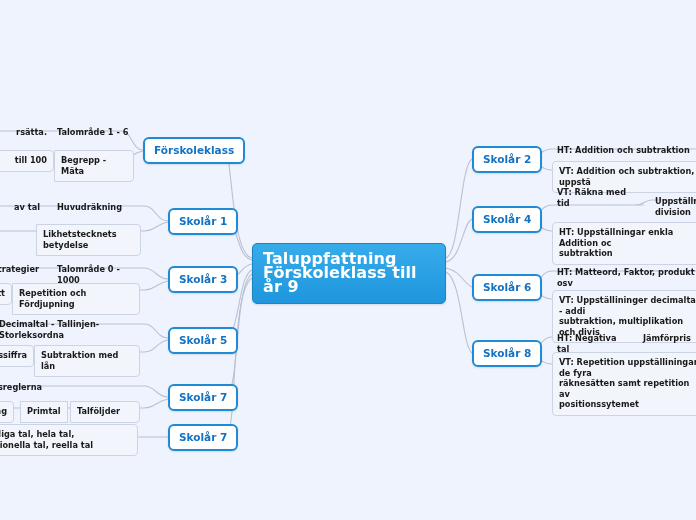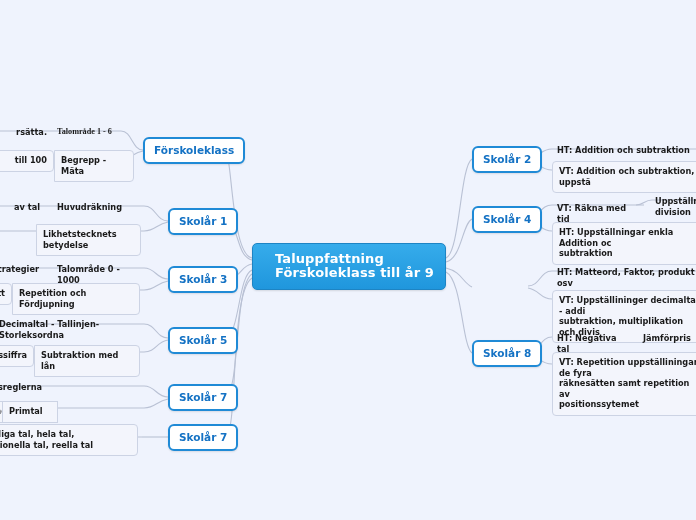--- a/index.html
+++ b/index.html
@@ -33,23 +33,23 @@
     box-sizing: border-box;
   }
   
   .root-node {
     background: #29a3e8;
     background: linear-gradient(#36aceb, #1f96dd);
     border: 1px solid #1d84c4;
     border-radius: 5px;
     color: #ffffff;
     font-weight: bold;
-    font-size: 13px;
+    font-size: 16px;
     line-height: 14px;
-    padding: 8px 10px 9px 22px;
+    padding: 8px 10px 9px 10px;
     letter-spacing: 0.1px;
     box-shadow: 0 1px 2px rgba(0,0,0,0.12);
   }
   
   .branch-node {
     background: #ffffff;
     border: 2px solid #1f8ad6;
     border-radius: 6px;
     color: #1472c4;
     font-weight: bold;
@@ -156,52 +156,54 @@
   <div class="node root-node" style="left:252px; top:243px; width:194px;">Taluppfattning Förskoleklass till år 9</div>
 
   <div class="node branch-node" style="left:143px; top:137px;">Förskoleklass</div>
   <div class="node branch-node" style="left:168px; top:208px;">Skolår 1</div>
   <div class="node branch-node" style="left:168px; top:266px;text-align:right;">Skolår 3</div>
   <div class="node branch-node" style="left:168px; top:327px;">Skolår 5</div>
   <div class="node branch-node" style="left:168px; top:384px;">Skolår 7</div>
   <div class="node branch-node" style="left:168px; top:424px;">Skolår 7</div>
 
   <div class="node leaf-node plain" style="left:-48px; top:124px; width:100px; text-align:right;">rsätta.</div>
-  <div class="node leaf-node plain" style="left:52px; top:124px; width:85px;font-family:Liberation Serif, serif;">Talområde 1 - 6</div>
+  <div class="node leaf-node plain" style="left:52px; top:124px; width:85px;">Talområde 1 - 6</div>
   <div class="node leaf-node" style="left:-54px; top:150px; width:108px; text-align:right; border-radius:0 4px 4px 0;">till 100</div>
   <div class="node leaf-node" style="left:54px; top:150px; width:80px; border-radius:0 4px 4px 0;">Begrepp - Mäta</div>
 
   <div class="node leaf-node plain" style="left:-40px; top:199px; width:85px; text-align:right;">av tal</div>
   <div class="node leaf-node plain" style="left:52px; top:199px; width:90px;">Huvudräkning</div>
   <div class="node leaf-node" style="left:36px; top:224px; width:105px; border-radius:0 4px 4px 0;">Likhetstecknets betydelse</div>
 
   <div class="node leaf-node plain" style="left:-48px; top:261px; width:92px; text-align:right;">trategier</div>
   <div class="node leaf-node plain" style="left:52px; top:261px; width:95px;">Talområde 0 - 1000</div>
   <div class="node leaf-node" style="left:-48px; top:283px; width:60px; text-align:right; border-radius:0 4px 4px 0;">tt</div>
   <div class="node leaf-node" style="left:12px; top:283px; width:128px; border-radius:0 4px 4px 0;">Repetition och Fördjupning</div>
 
   <div class="node leaf-node plain" style="left:-6px; top:316px; width:148px;">Decimaltal - Tallinjen- Storleksordna</div>
   <div class="node leaf-node" style="left:-42px; top:345px; width:76px; text-align:right; border-radius:0 4px 4px 0;">nessiffra</div>
   <div class="node leaf-node" style="left:34px; top:345px; width:106px; border-radius:0 4px 4px 0;">Subtraktion med lån</div>
 
   <div class="node leaf-node plain" style="left:-48px; top:379px; width:95px; text-align:right;">sreglerna</div>
   <div class="node leaf-node" style="left:-42px; top:401px; width:56px; text-align:right; border-radius:0 4px 4px 0;">ling</div>
-  <div class="node leaf-node" style="left:2px; top:401px; width:56px; border-radius:0;">Primtal</div>
+  <div class="node leaf-node" style="left:20px; top:401px; width:48px; border-radius:0;">Primtal</div>
+  <div class="node leaf-node" style="left:70px; top:401px; width:70px; border-radius:0 4px 4px 0;">Talföljder</div>
 
   <div class="node leaf-node" style="left:-54px; top:424px; width:192px; border-radius:0 4px 4px 0;">der, naturliga tal, hela tal,
 le tal irrationella tal, reella tal</div>
 
   <div class="node branch-node" style="left:472px; top:146px;">Skolår 2</div>
   <div class="node branch-node" style="left:472px; top:206px;">Skolår 4</div>
+  <div class="node branch-node" style="left:472px; top:274px;">Skolår 6</div>
   <div class="node branch-node" style="left:472px; top:340px;border-radius:6px;">Skolår 8</div>
 
   <div class="node leaf-node plain" style="left:552px; top:142px; width:150px;">HT: Addition och subtraktion</div>
   <div class="node leaf-node" style="left:552px; top:161px; width:156px; border-radius:4px 0 0 4px;">VT: Addition och subtraktion, uppstä</div>
 
-  <div class="node leaf-node plain" style="left:552px; top:184px; width:92px;margin-top:16px;">VT: Räkna med tid</div>
+  <div class="node leaf-node plain" style="left:552px; top:184px; width:92px;">VT: Räkna med tid</div>
   <div class="node leaf-node plain" style="left:650px; top:193px; width:58px;">Uppställni
 division</div>
   <div class="node leaf-node" style="left:552px; top:222px; width:156px; border-radius:4px 0 0 4px;">HT: Uppställningar enkla Addition oc
 subtraktion</div>
 
   <div class="node leaf-node plain" style="left:552px; top:264px; width:150px;">HT: Matteord, Faktor, produkt osv</div>
   <div class="node leaf-node" style="left:552px; top:290px; width:156px; border-radius:4px 0 0 4px;">VT: Uppställininger  decimaltal - addi
 subtraktion, multiplikation och divis</div>
 
   <div class="node leaf-node plain" style="left:552px; top:330px; width:70px;">HT: Negativa tal</div>

